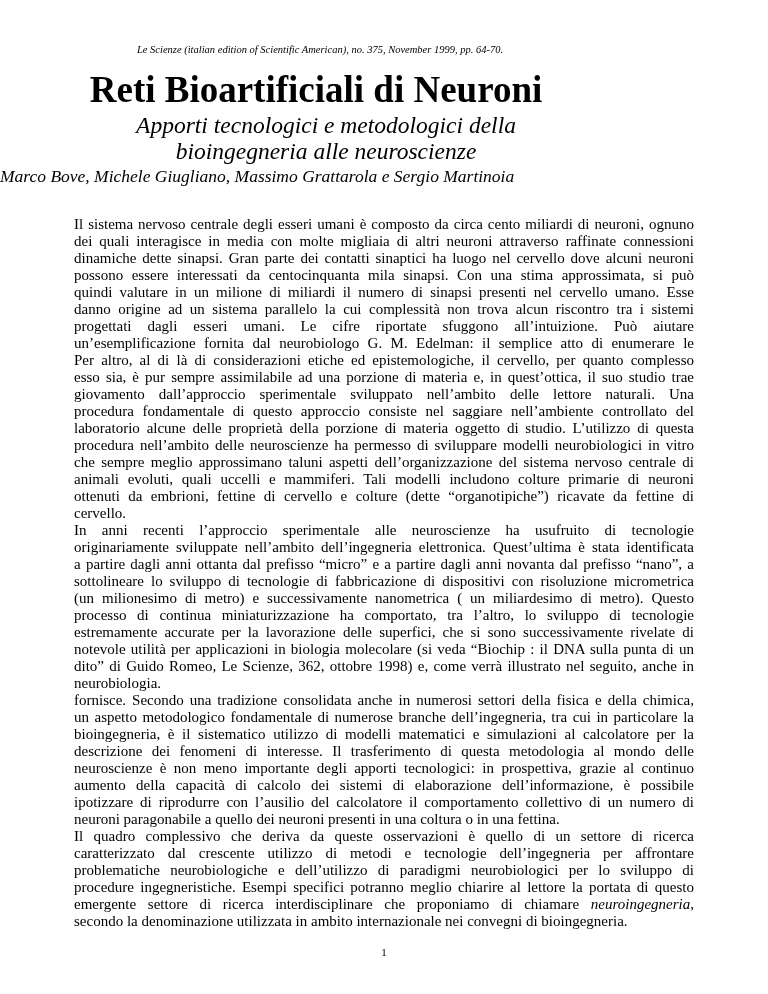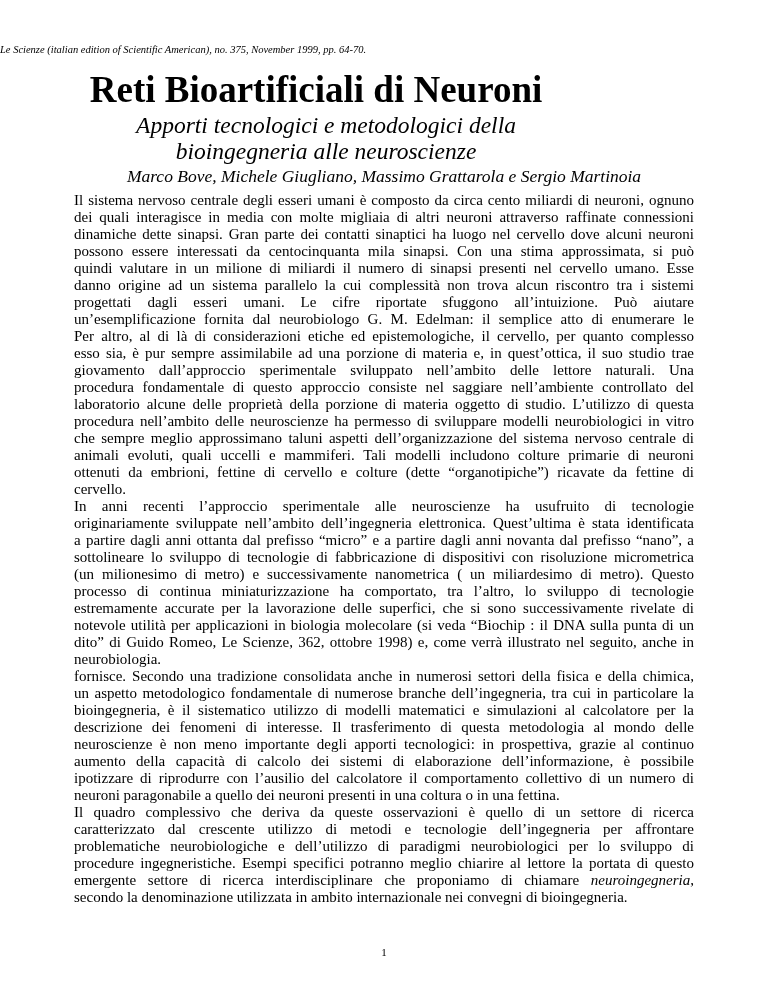--- a/index.html
+++ b/index.html
@@ -1,21 +1,21 @@
 <!DOCTYPE html>
 <html><head>
   <meta charset="utf-8">
   <style>
     html, body { margin: 0; padding: 0; background: #ffffff; }
     body { width: 768px; height: 994px; position: relative; overflow: hidden; color: #000; font-family: "Liberation Serif", serif; }
-    .citation { position: absolute; top: 44px; left: 0; width: 640px; text-align: left; font-style: italic; font-size: 10.5px; }
+    .citation { position: absolute; top: 44px; left: 0; width: 640px; text-align: center; font-style: italic; font-size: 10.5px; }
     .title { position: absolute; top: 68px; left: 0; width: 632px; text-align: center; font-weight: bold; font-size: 37px; line-height: 44px; }
     .subtitle { position: absolute; top: 112px; left: 0; width: 652px; text-align: center; font-style: italic; font-size: 23.5px; line-height: 26px; }
-    .authors { position: absolute; top: 165px; left: 0; width: 768px; text-align: center; font-style: italic; font-size: 17.5px; line-height: 22px; }
-    .body { position: absolute; top: 192px; left: 74px; width: 620px; font-size: 15px; line-height: 17px; }
+    .authors { position: absolute; top: 165px; left: 0; width: 768px; font-style: italic; font-size: 17.5px; line-height: 22px; }
+    .body { position: absolute; top: 216px; left: 74px; width: 620px; font-size: 15px; line-height: 17px; }
     .line { display: block; text-align: justify; text-align-last: justify; white-space: nowrap; height: 17px; }
     .line.last { text-align-last: left; }
     .pagenum { position: absolute; top: 946px; left: 0; width: 768px; text-align: center; font-size: 11px; }
     em { font-style: italic; }
   </style>
 </head>
 <body>
 
 <div class="citation">Le Scienze  (italian edition of Scientific American), no. 375, November 1999, pp. 64-70.</div>
 <div class="title">Reti Bioartificiali di Neuroni</div>

